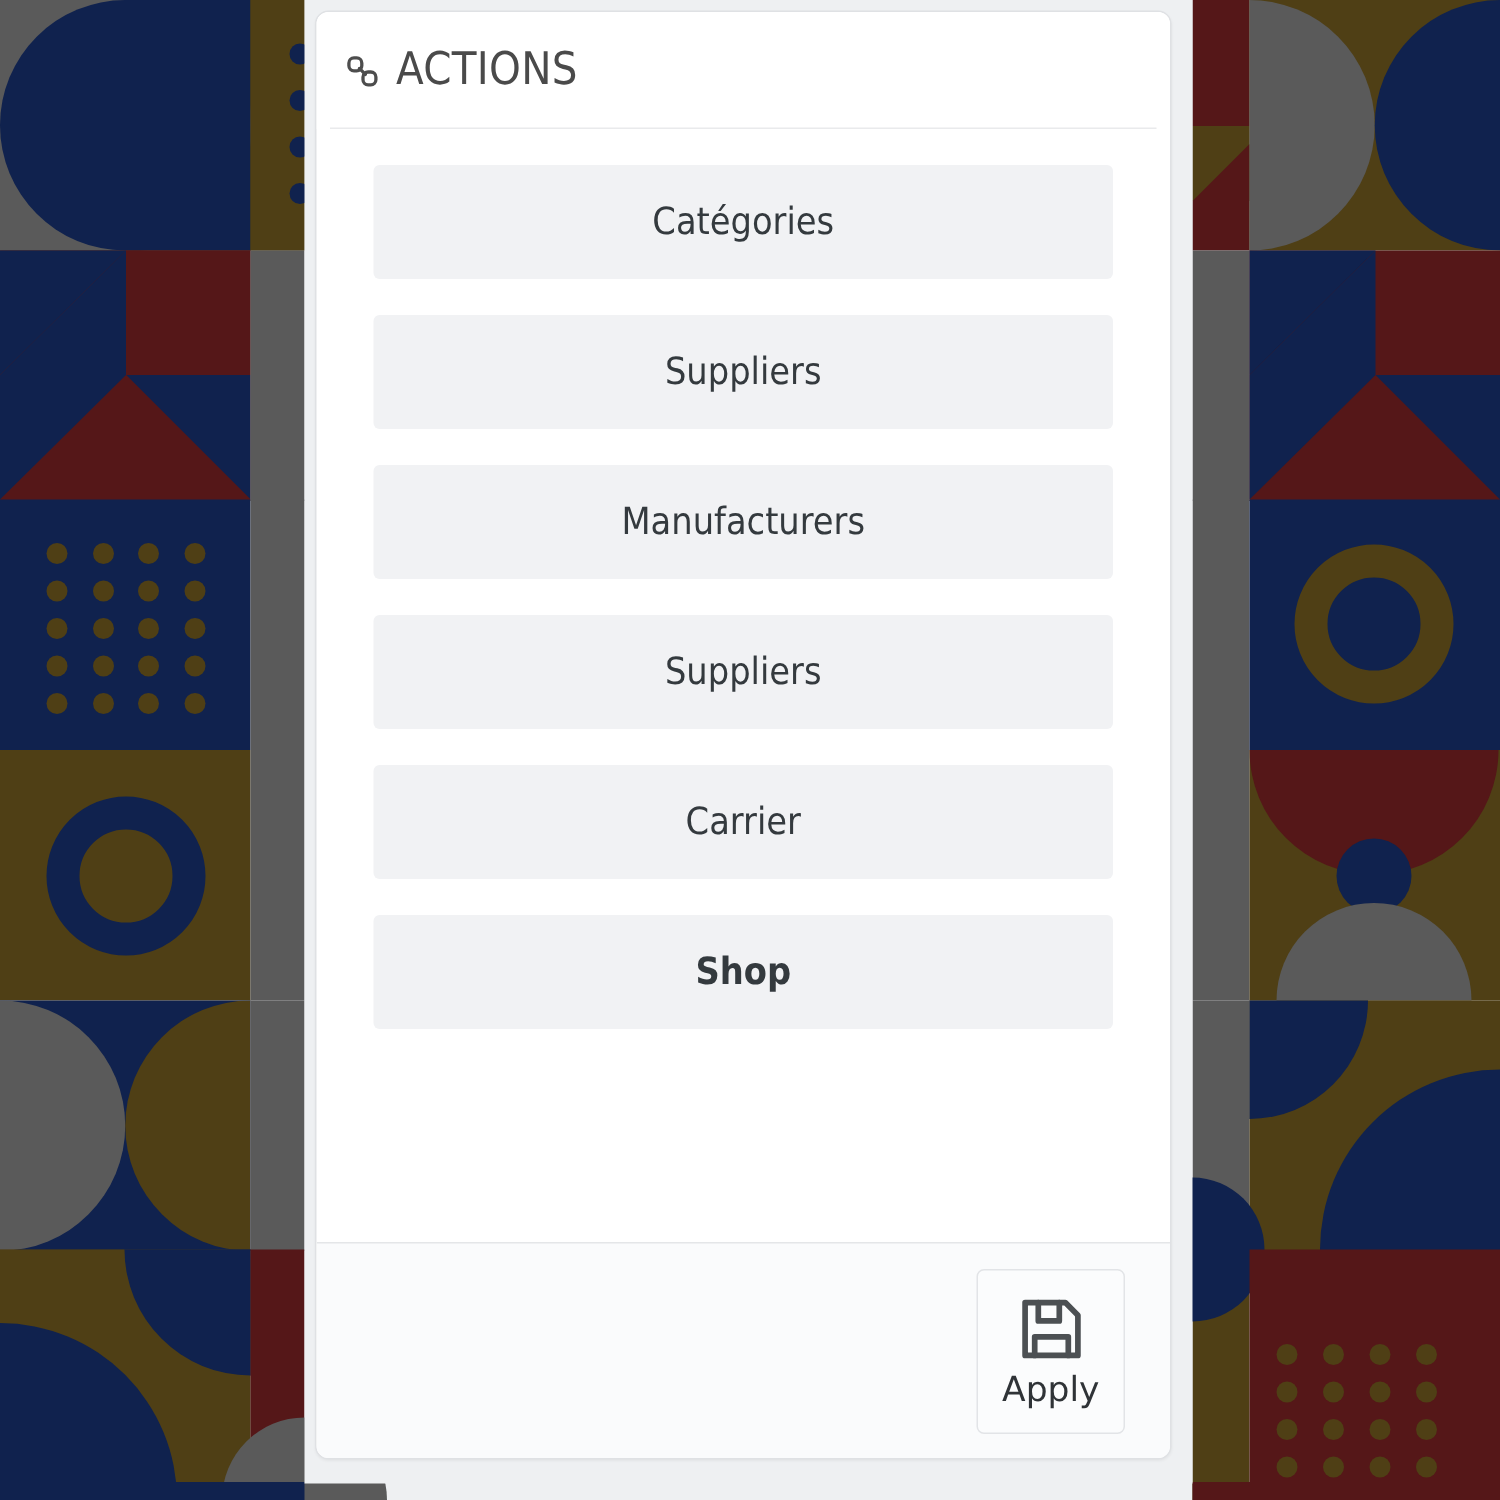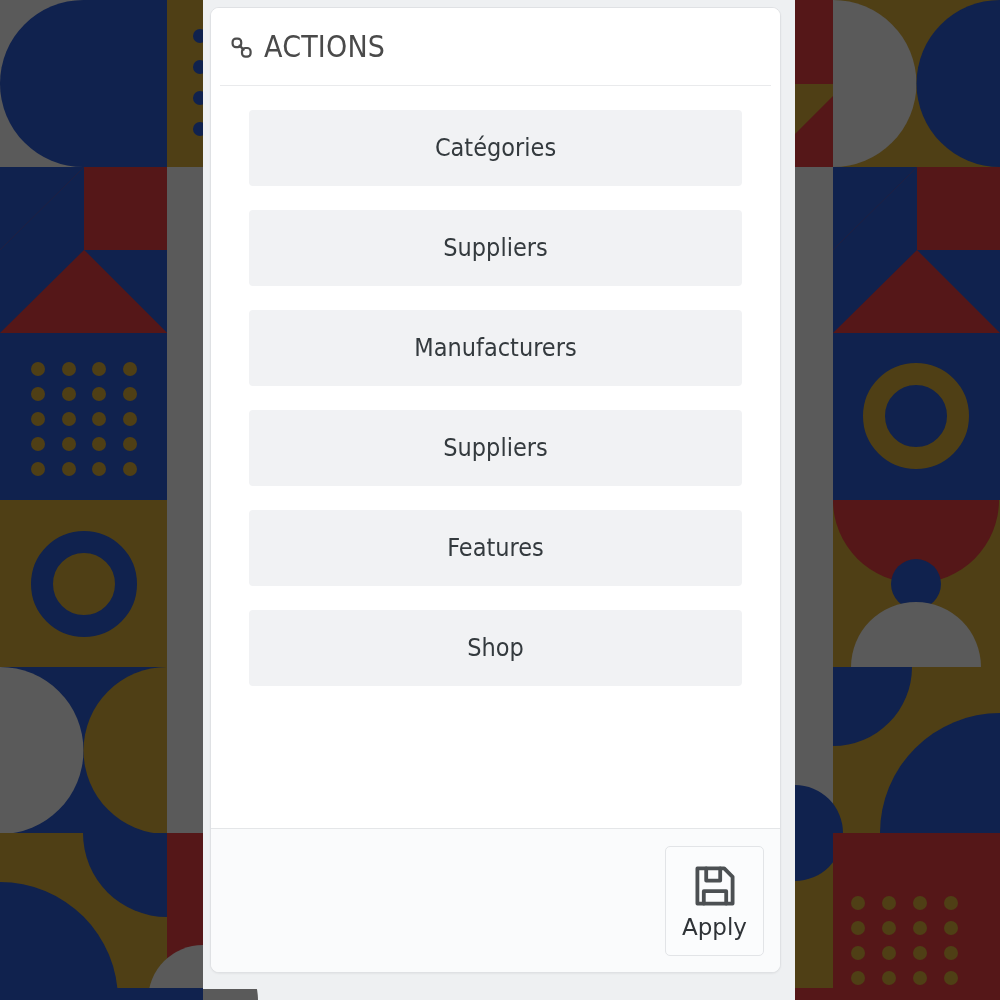--- a/index.html
+++ b/index.html
@@ -112,32 +112,32 @@
     border-radius: 4px;
     color: #343a3e;
     font-size: 25px;
     font-weight: 400;
     font-family: "DejaVu Sans Condensed", "Liberation Sans Narrow", "Liberation Sans", sans-serif;
     cursor: pointer;
     text-align: center;
     line-height: 76px;
     padding: 0;
   }
-  .action-btn:last-child { margin-bottom: 0; }
+  .action-btn:last-child { margin-bottom: 0; font-weight: bold; }
 
   
   .card-footer {
     flex: 0 0 144px;
     height: 144px;
     background: #fafbfc;
     border-top: 1px solid #e4e6e8;
     display: flex;
     align-items: center;
     justify-content: flex-end;
-    padding: 0 16px;
+    padding: 0 30px;
   }
 
   .apply-btn {
     width: 99px;
     height: 110px;
     background: #fbfcfd;
     border: 1px solid #e2e4e7;
     border-radius: 5px;
     display: flex;
     flex-direction: column;
@@ -362,21 +362,21 @@
       </svg>
     </span>
     <span class="card-title">ACTIONS</span>
   </div>
 
   <div class="card-body">
     <button class="action-btn">Catégories</button>
     <button class="action-btn">Suppliers</button>
     <button class="action-btn">Manufacturers</button>
     <button class="action-btn">Suppliers</button>
-    <button class="action-btn">Features</button>
+    <button class="action-btn">Carrier</button>
     <button class="action-btn">Shop</button>
   </div>
 
   <div class="card-footer">
     <button class="apply-btn">
       <span>
         <svg class="apply-icon" viewBox="0 0 24 24" xmlns="http://www.w3.org/2000/svg">
           <g fill="none" stroke="#4c5053" stroke-width="1.9" stroke-linecap="round" stroke-linejoin="round">
             <path d="M3.2 3.2 L16.6 3.2 L20.8 7.4 L20.8 20.8 L3.2 20.8 Z"></path>
             <path d="M7.6 3.2 L7.6 9.3 L14.6 9.3 L14.6 3.2"></path>

